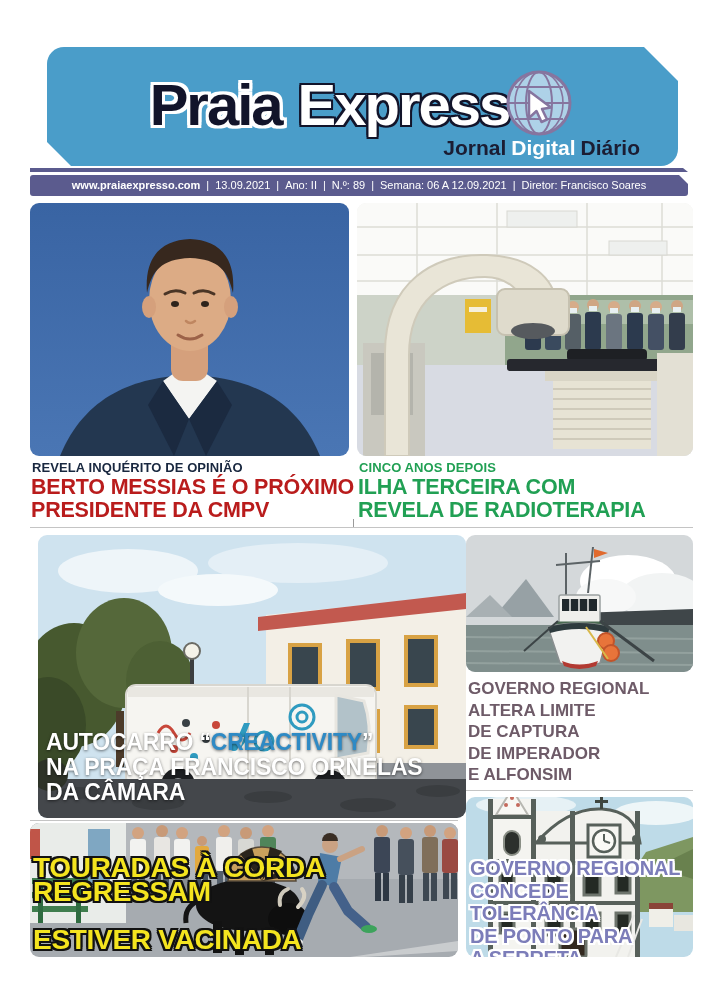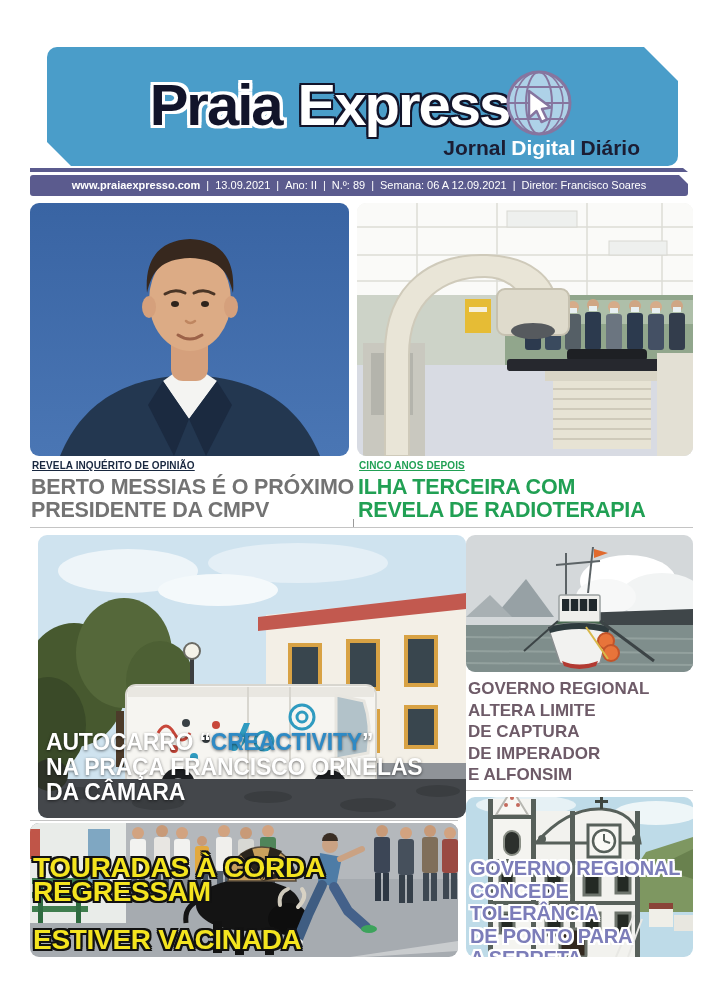--- a/index.html
+++ b/index.html
@@ -1,21 +1,21 @@
 <!DOCTYPE html>
 <html><head>
 <meta charset="utf-8">
 <style>
   html,body{margin:0;padding:0;background:#ffffff;}
   .page{position:relative;width:723px;height:1000px;background:#fff;overflow:hidden;
         font-family:"Liberation Sans","DejaVu Sans",sans-serif;}
 
   
   .banner{position:absolute;left:47px;top:47px;width:631px;height:119px;background:#4a9dc9;
-          border-radius:10px;
+          border-radius:17px;
           clip-path:polygon(0 0,calc(100% - 34px) 0,100% 34px,100% 100%,24px 100%,0 calc(100% - 24px));}
   .logo-row{position:absolute;left:0;right:0;top:8px;text-align:center;white-space:nowrap;
             font-weight:bold;font-size:58px;letter-spacing:-2px;line-height:100px;}
   .logo-praia{color:#12142a;
      text-shadow:-3px -3px 0 #fff,3px -3px 0 #fff,-3px 3px 0 #fff,3px 3px 0 #fff,-3px 0 0 #fff,3px 0 0 #fff,0 -3px 0 #fff,0 3px 0 #fff;}
   .logo-express{color:#ffffff;margin-left:16px;
      text-shadow:-2px -2px 0 #12142a,2px -2px 0 #12142a,-2px 2px 0 #12142a,2px 2px 0 #12142a,-2px 0 0 #12142a,2px 0 0 #12142a,0 -2px 0 #12142a,0 2px 0 #12142a;}
   .globe{vertical-align:-14px;margin-left:-6px;}
   .tagline{position:absolute;right:38px;bottom:6px;font-size:21px;font-weight:bold;letter-spacing:0;}
   .tag-dark{color:#1b1d33;}
@@ -33,25 +33,25 @@
   .photo{position:absolute;border-radius:9px;overflow:hidden;}
   .photo svg{display:block;}
   .ph-berto{left:30px;top:203px;width:319px;height:253px;}
   .ph-radio{left:357px;top:203px;width:336px;height:253px;}
   .ph-bus{left:30px;top:535px;width:428px;height:283px;margin-left:8px;}
   .ph-boat{left:466px;top:535px;width:227px;height:137px;}
   .ph-toura{left:30px;top:823px;width:428px;height:134px;}
   .ph-church{left:466px;top:797px;width:227px;height:160px;}
 
   
-  .kicker{position:absolute;font-size:10px;font-weight:bold;letter-spacing:.1px;text-decoration:underline;}
+  .kicker{position:absolute;font-size:13px;font-weight:bold;letter-spacing:.1px;}
   .k-navy{color:#18273f;}
   .k-green{color:#21a054;}
   .headline{position:absolute;font-size:21.5px;font-weight:bold;line-height:23px;letter-spacing:-.2px;}
-  .h-blue{color:#737373;}
+  .h-blue{color:#b91c1c;}
   .h-green{color:#21a054;}
   .h-plum{position:absolute;color:#6e5b68;font-size:17px;font-weight:bold;line-height:21.5px;}
 
   .rule{position:absolute;height:1px;background:#c4c4c4;}
   .tick{position:absolute;width:1px;height:8px;background:#9a9a9a;}
 
   
   .ov-bus{position:absolute;left:8px;bottom:13px;font-size:23px;font-weight:bold;line-height:25px;
           color:#ffffff;letter-spacing:-.2px;text-shadow:0 1px 3px rgba(0,0,0,.55);}
   .ov-bus .hl{color:#2e8ac5;}

